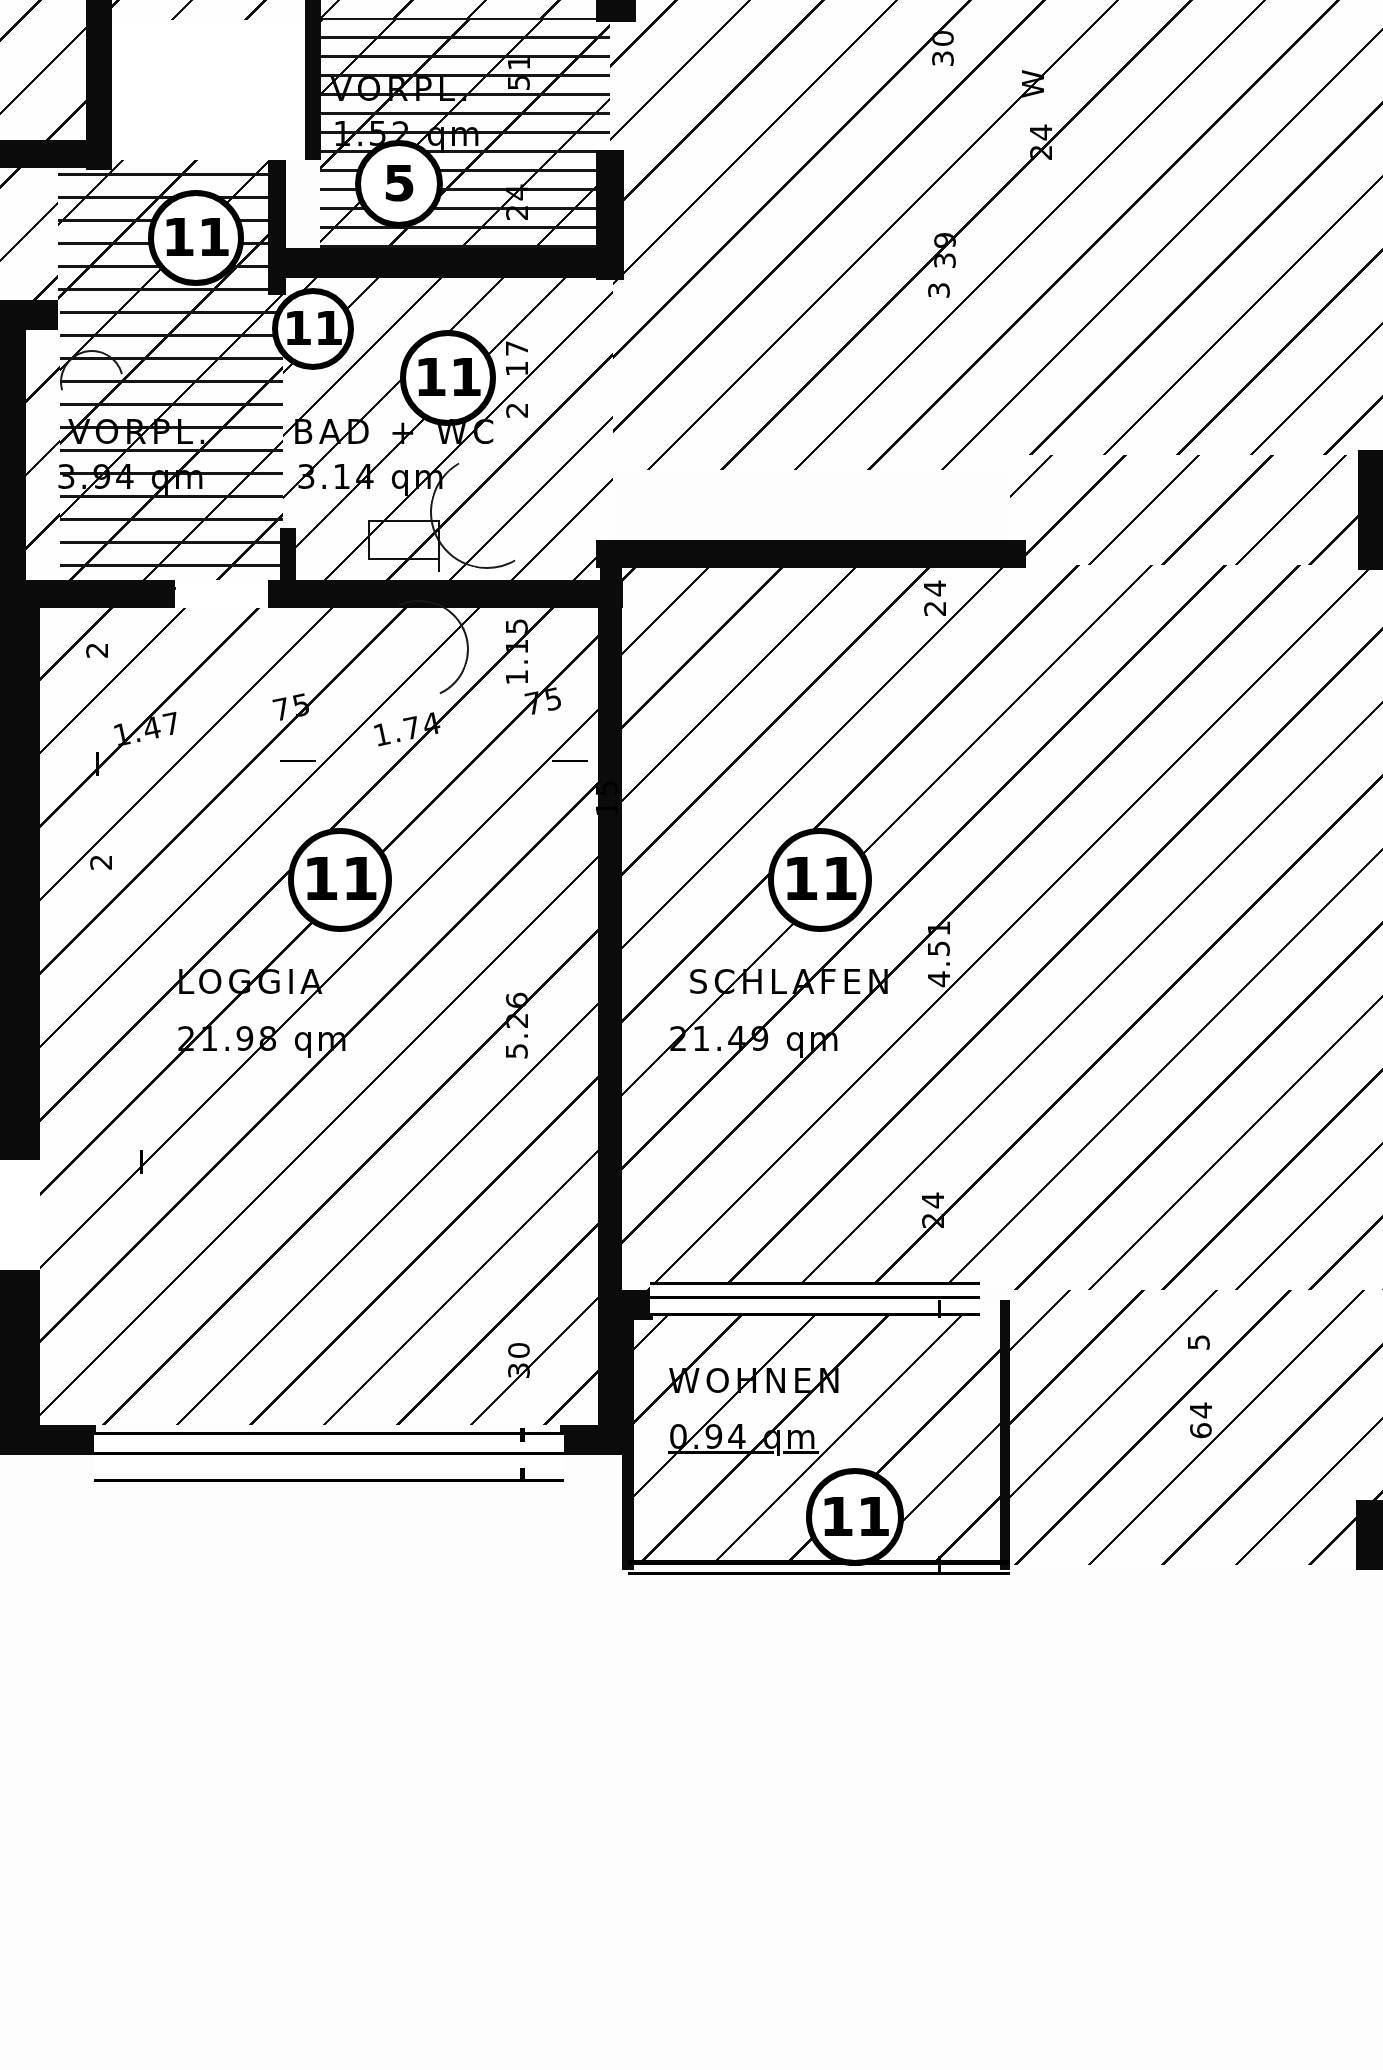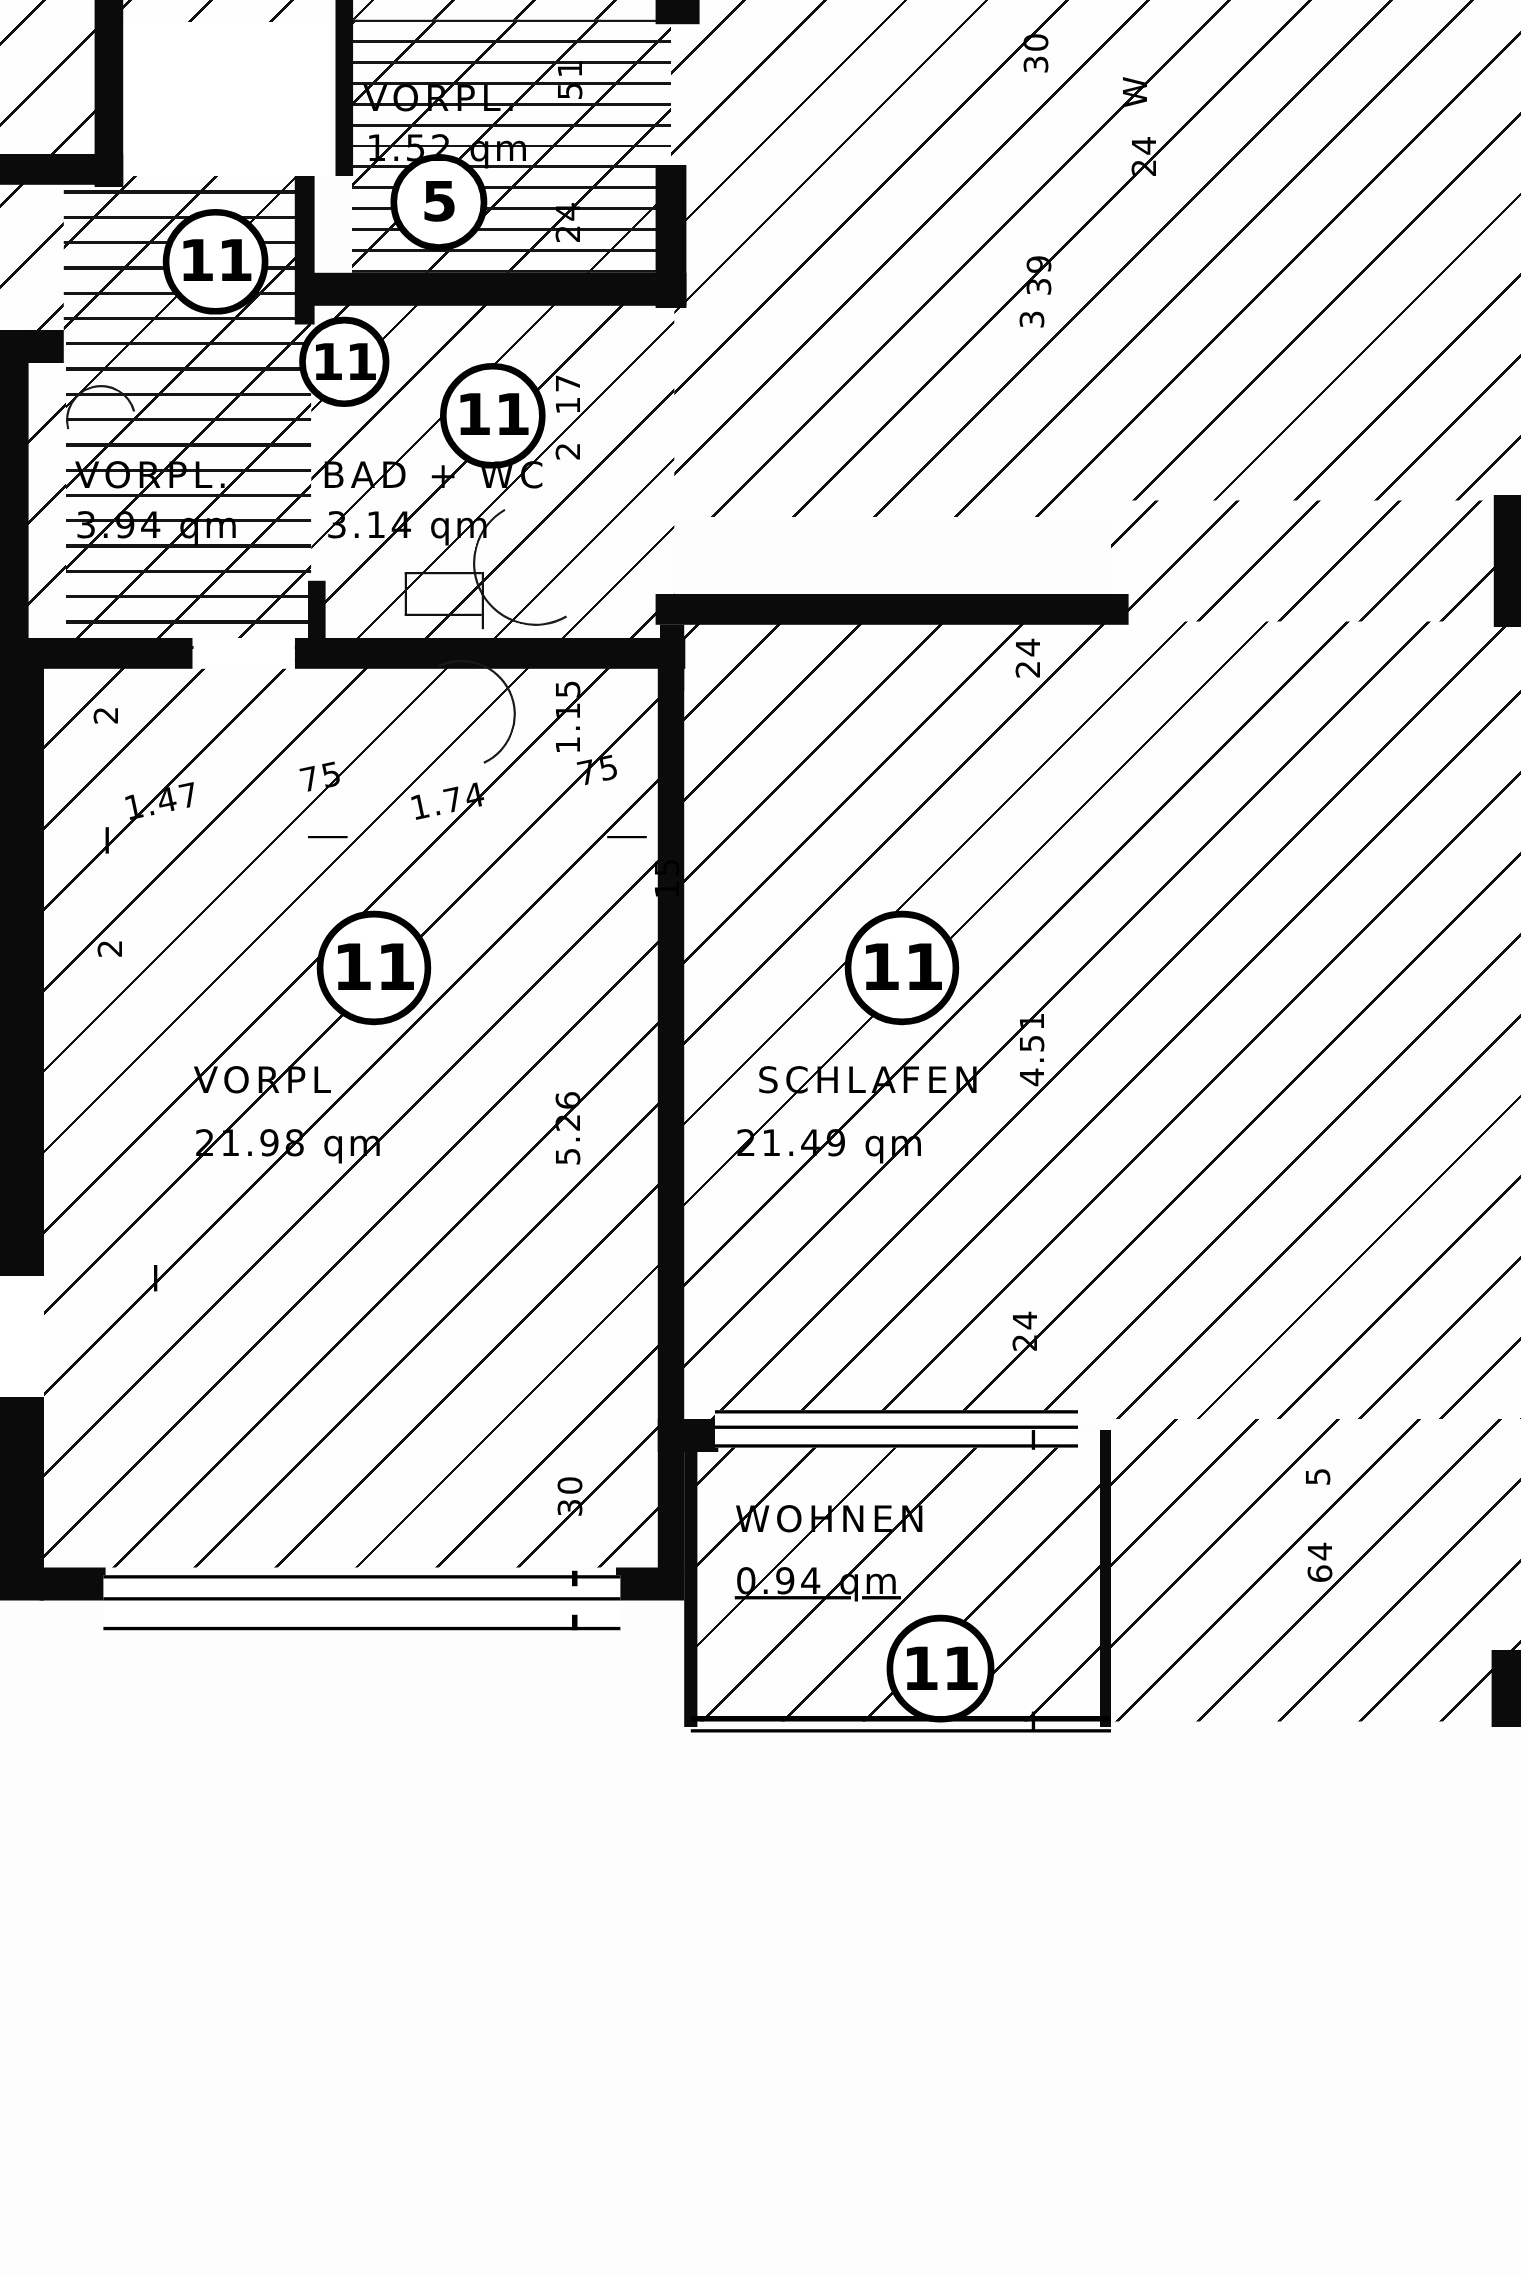--- a/index.html
+++ b/index.html
@@ -229,26 +229,26 @@
   </div>
 
   <div class="marker" style="left:806px;top:1468px;width:98px;height:98px;font-size:54px;">
     <span>11</span>
   </div>
 
   <div class="lbl roomname" style="left:330px;top:70px;">VORPL.</div>
   <div class="lbl roomarea" style="left:332px;top:115px;">1.52 qm</div>
 
   <div class="lbl roomname" style="left:68px;top:413px;">VORPL.</div>
-  <div class="lbl roomarea" style="left:68px;top:458px;text-align:center;">3.94 qm</div>
+  <div class="lbl roomarea" style="left:56px;top:458px;text-align:center;">3.94 qm</div>
 
   <div class="lbl roomname" style="left:292px;top:413px;">BAD + WC</div>
   <div class="lbl roomarea" style="left:296px;top:458px;">3.14 qm</div>
 
-  <div class="lbl roomname" style="left:176px;top:963px;">VORPL</div>
+  <div class="lbl roomname" style="left:176px;top:963px;">LOGGIA</div>
   <div class="lbl roomarea" style="left:176px;top:1020px;">21.98 qm</div>
 
   <div class="lbl roomname" style="left:688px;top:963px;">SCHLAFEN</div>
   <div class="lbl roomarea" style="left:668px;top:1020px;">21.49 qm</div>
 
   <div class="lbl roomname" style="left:668px;top:1362px;">WOHNEN</div>
   <div class="lbl roomarea" style="left:668px;top:1418px;text-decoration:underline;">0.94 qm</div>
 
   <div class="lbl dim dimv" style="left:926px;top:28px;transform:rotate(-90deg) translate(-100%,0);">30</div>
 

